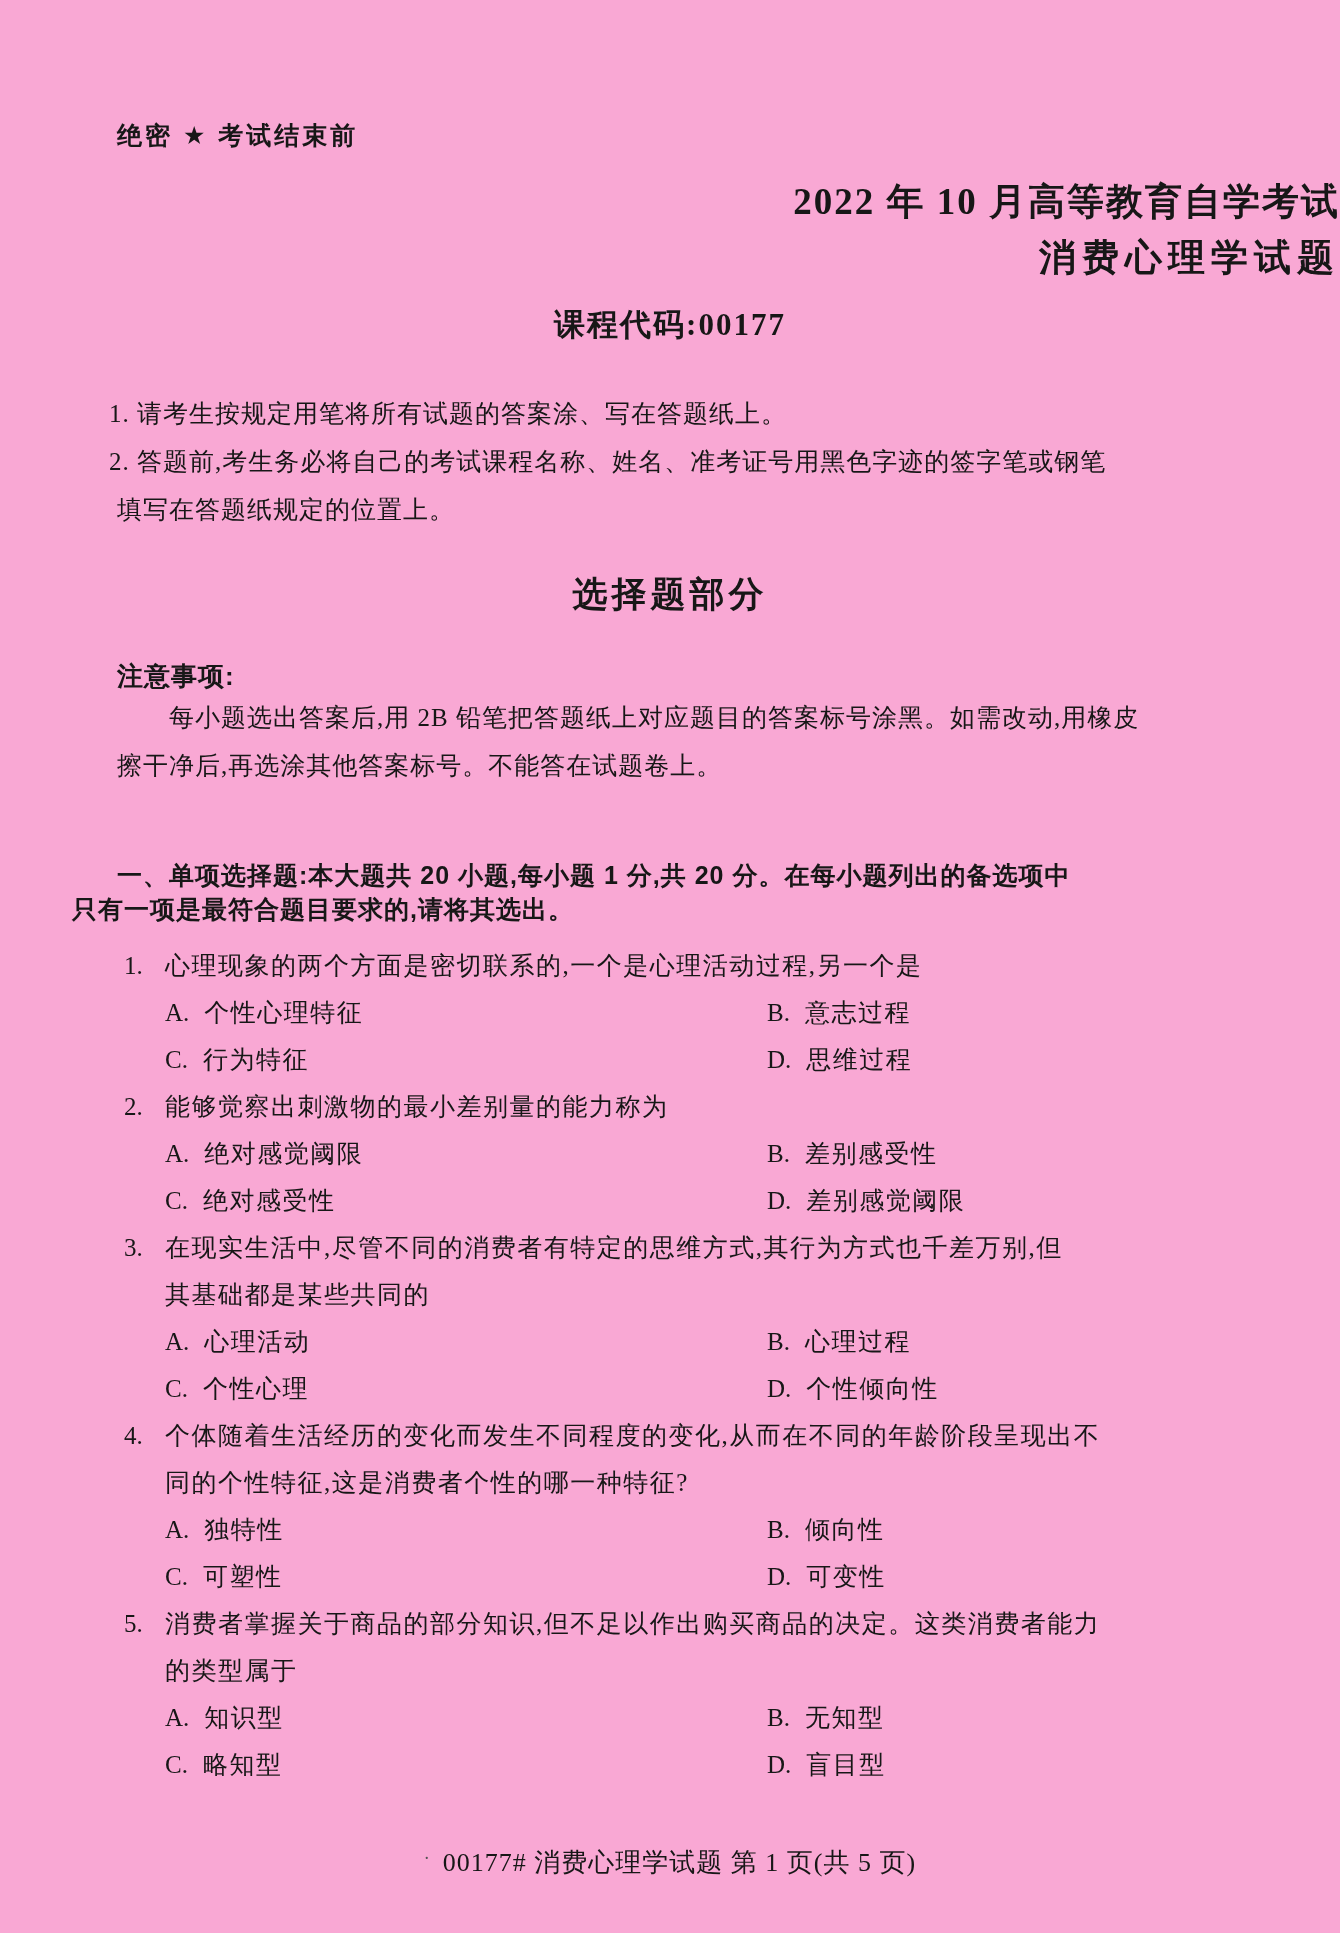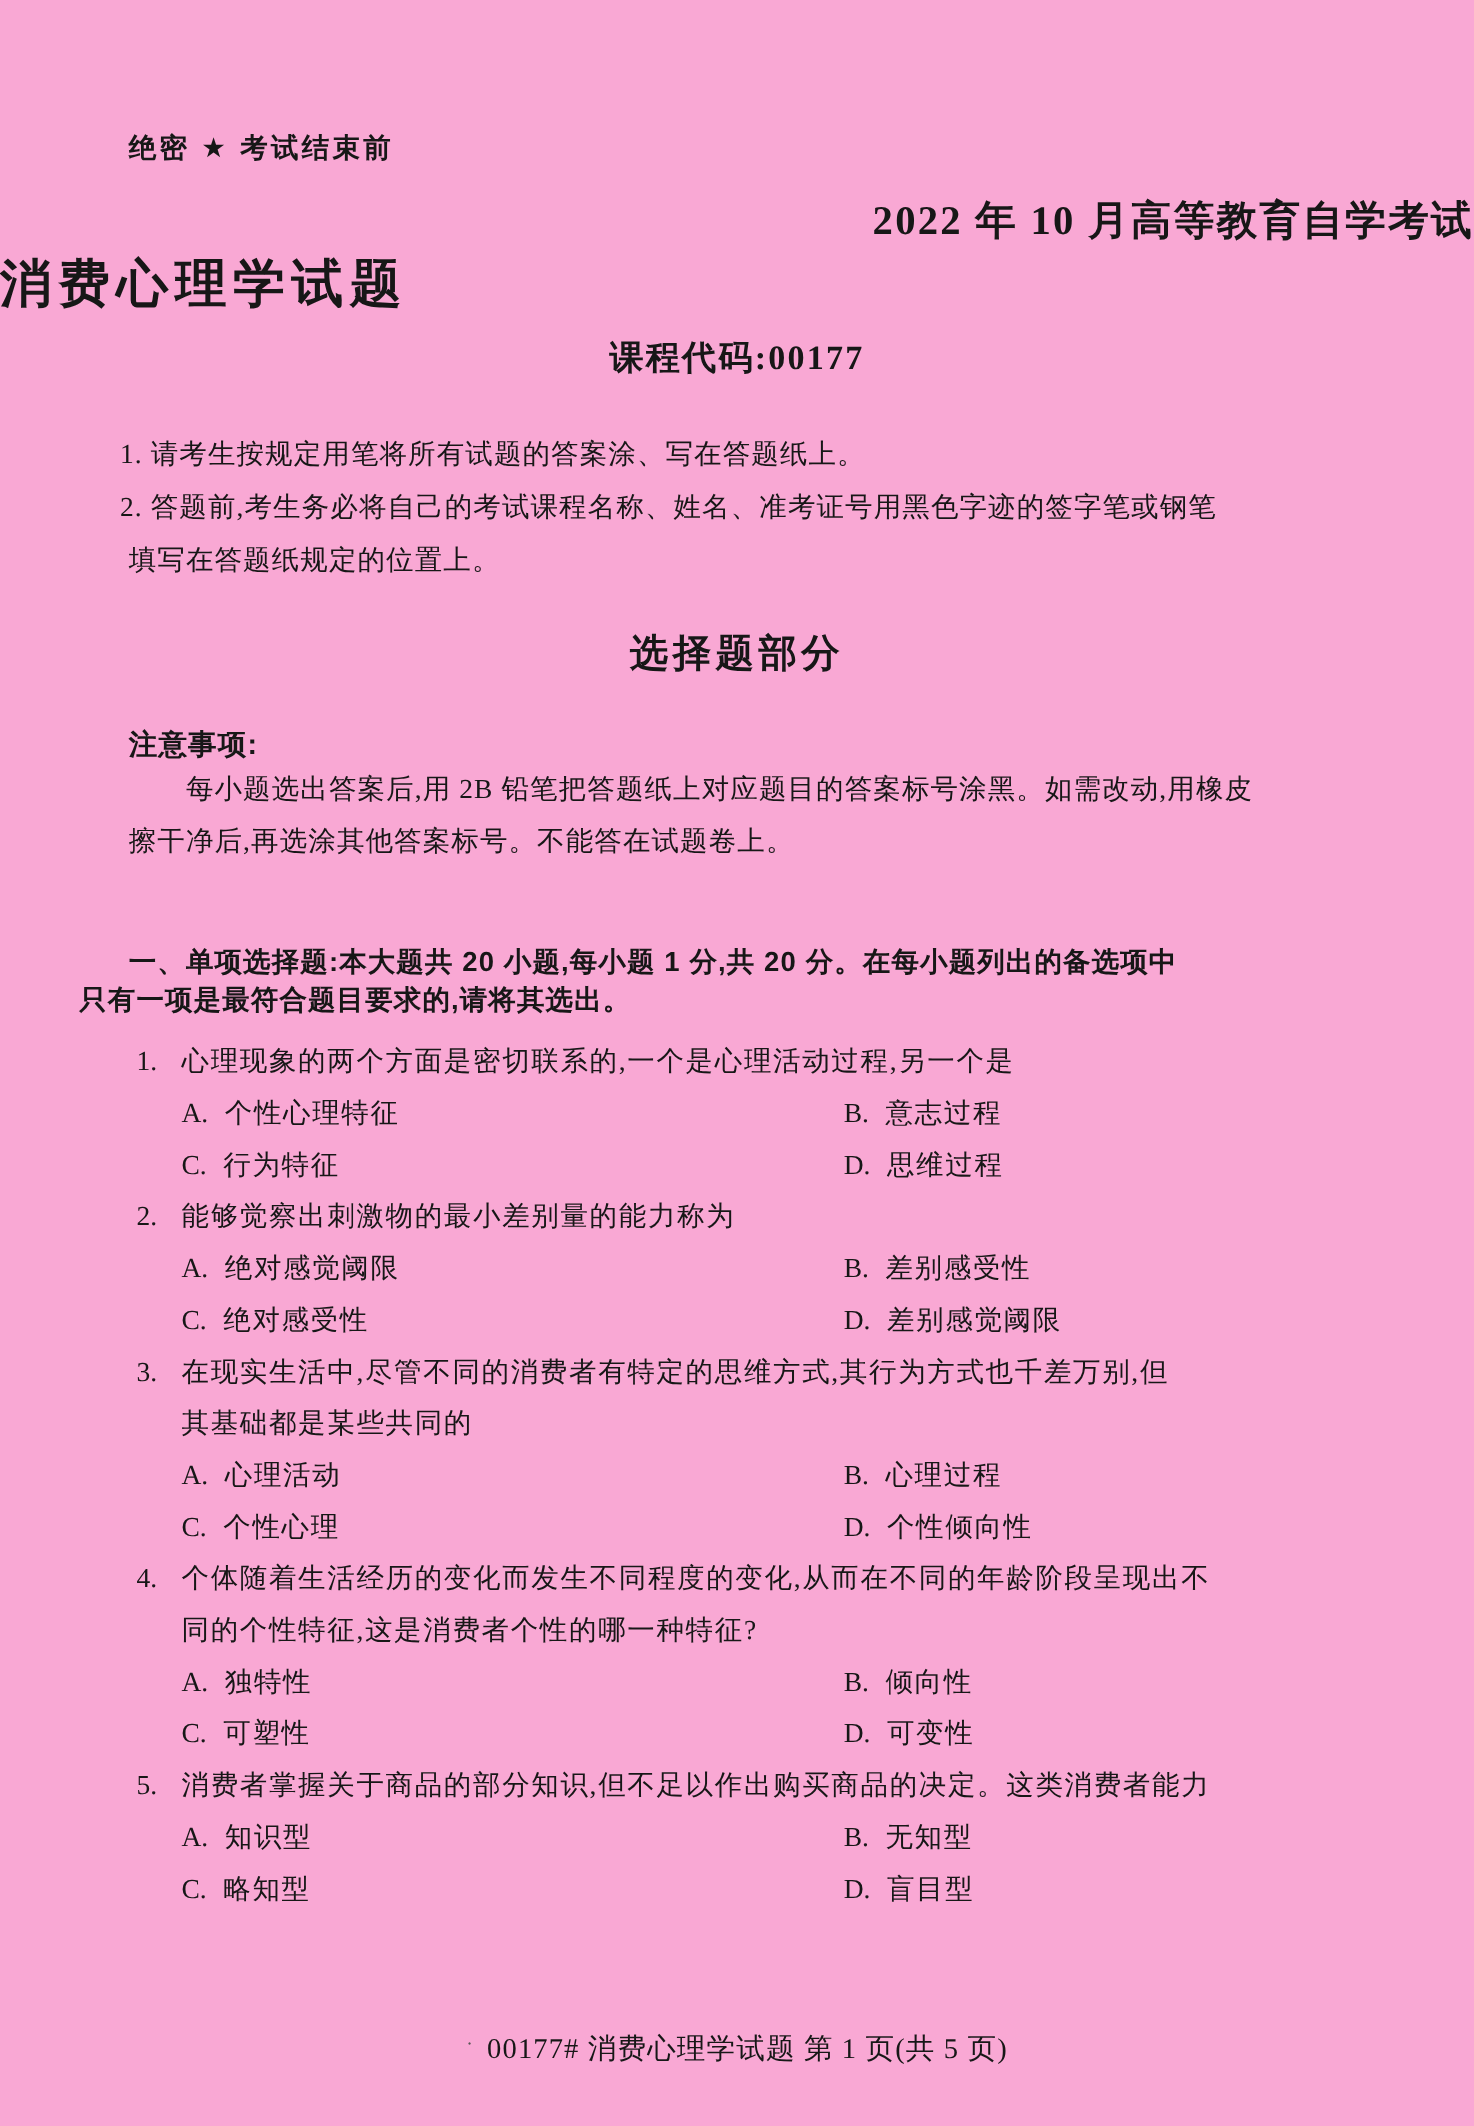--- a/index.html
+++ b/index.html
@@ -17,23 +17,23 @@
   .classified{
     margin-left:117px;
     font-family:"Liberation Sans","DejaVu Sans",sans-serif;
     font-weight:700;font-size:25px;line-height:30px;letter-spacing:3px;
   }
   .title1{
     margin:30px 0 0;text-align:right;
     font-size:37px;line-height:44px;font-weight:600;letter-spacing:2px;
   }
   .title2{
-    margin:6px 0 0;text-align:left;
-    font-family:Liberation Sans, sans-serif;
-    font-weight:700;font-size:47px;line-height:56px;letter-spacing:6px;
+    margin:6px 0 0;text-align:right;
+    font-family:Liberation Serif, serif;
+    font-weight:700;font-size:37px;line-height:56px;letter-spacing:6px;
   }
   .title3{
     margin:18px 0 0;text-align:center;
     font-size:31px;line-height:42px;font-weight:700;letter-spacing:2px;
   }
   .instructions{margin-top:44px;font-size:25px;line-height:48px;letter-spacing:1px;}
   .line.first{padding-left:109px;}
   .line.flush{padding-left:117px;}
   .part-heading{
     margin:38px 0 0;text-align:center;
@@ -117,20 +117,21 @@
         <div class="opt-row"><span class="opt opt-a"><span class="opt-label">C.</span><span class="opt-text">个性心理</span></span><span class="opt opt-b"><span class="opt-label">D.</span><span class="opt-text">个性倾向性</span></span></div>
       </div>
       <div class="question">
         <div class="q-line"><span class="q-num">4.</span><span>个体随着生活经历的变化而发生不同程度的变化,从而在不同的年龄阶段呈现出不</span></div>
         <div class="q-line"><span>同的个性特征,这是消费者个性的哪一种特征?</span></div>
         <div class="opt-row"><span class="opt opt-a"><span class="opt-label">A.</span><span class="opt-text">独特性</span></span><span class="opt opt-b"><span class="opt-label">B.</span><span class="opt-text">倾向性</span></span></div>
         <div class="opt-row"><span class="opt opt-a"><span class="opt-label">C.</span><span class="opt-text">可塑性</span></span><span class="opt opt-b"><span class="opt-label">D.</span><span class="opt-text">可变性</span></span></div>
       </div>
       <div class="question">
         <div class="q-line"><span class="q-num">5.</span><span>消费者掌握关于商品的部分知识,但不足以作出购买商品的决定。这类消费者能力</span></div>
+        <div class="q-line"><span>的类型属于</span></div>
         <div class="opt-row"><span class="opt opt-a"><span class="opt-label">A.</span><span class="opt-text">知识型</span></span><span class="opt opt-b"><span class="opt-label">B.</span><span class="opt-text">无知型</span></span></div>
         <div class="opt-row"><span class="opt opt-a"><span class="opt-label">C.</span><span class="opt-text">略知型</span></span><span class="opt opt-b"><span class="opt-label">D.</span><span class="opt-text">盲目型</span></span></div>
       </div>
     </div>
 
   <div class="footer">
     <span class="artifact-dot">·</span><span>00177# 消费心理学试题 第 1 页(共 5 页)</span>
   </div>
 
 </div>

